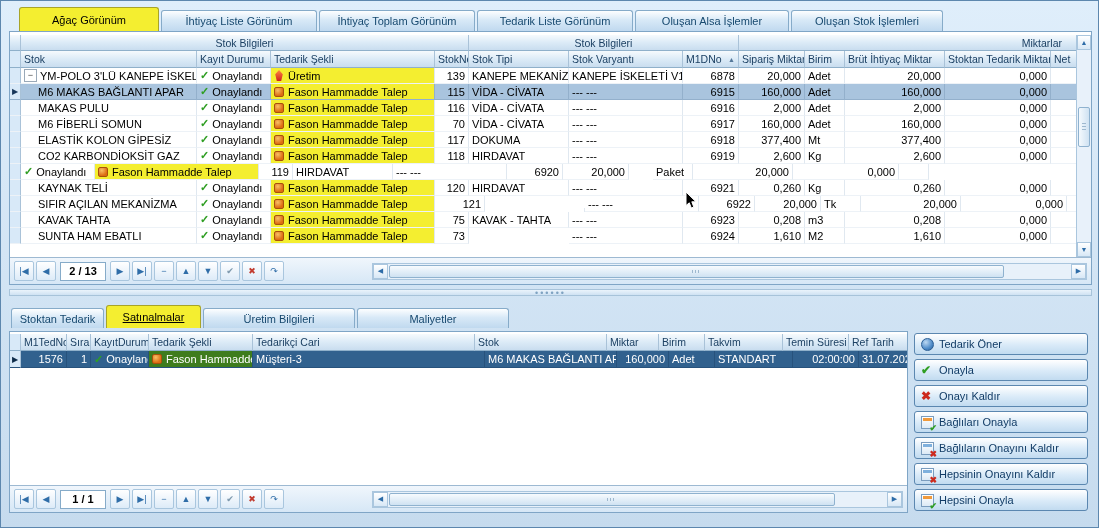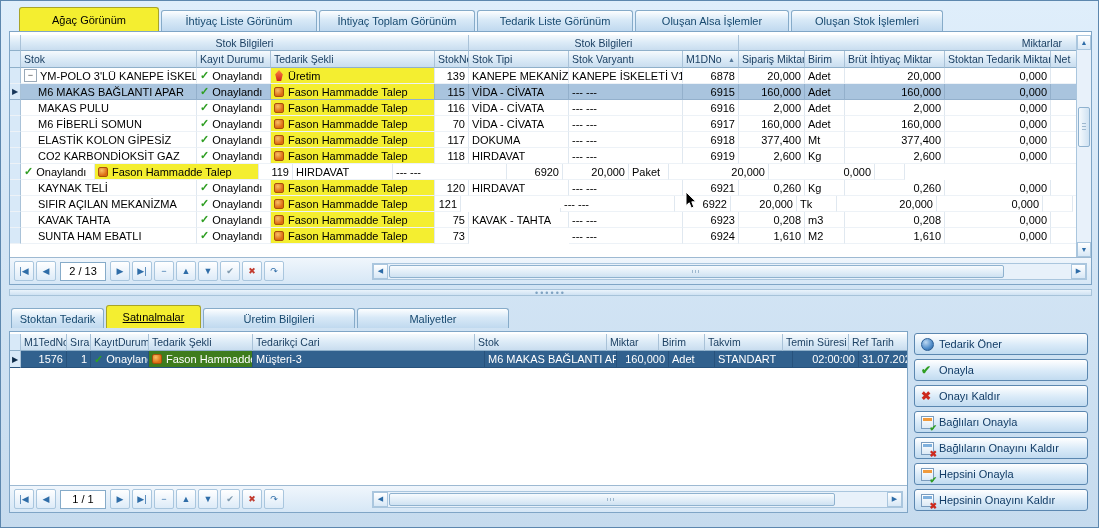--- a/index.html
+++ b/index.html
@@ -83,21 +83,21 @@
   
   .pager{position:absolute;left:0;right:0;bottom:0;height:27px;display:flex;align-items:center;
          gap:2px;padding:0 4px;box-sizing:border-box;
          background:linear-gradient(#f0f6fc,#d6e7f6);border-top:1px solid #9db9d2;}
   .navbtn{width:18px;height:18px;flex:none;display:flex;align-items:center;justify-content:center;
           font-size:9px;color:#2f6da8;background:linear-gradient(#ffffff,#ddebf8);
           border:1px solid #a9c6de;border-radius:2px;cursor:default;}
   .navbtn.red{color:#c23b2e;}
   .navbtn.gray{color:#7d98ad;}
   .recbox{min-width:44px;height:17px;flex:none;background:#fff;border:1px solid #86abc9;
-          display:flex;align-items:center;justify-content:center;margin:0 2px;}
+          display:flex;align-items:center;justify-content:center;margin:0 2px;font-weight:bold;}
   .hscroll{flex:1;height:17px;position:relative;background:#e8f1fa;border:1px solid #aac6de;
            box-sizing:border-box;margin-left:86px;}
   .harrow{position:absolute;top:0;bottom:0;width:15px;display:flex;align-items:center;
           justify-content:center;font-size:7px;color:#2d6ca8;background:linear-gradient(#fff,#d8e8f6);
           border:1px solid #aac6de;box-sizing:border-box;}
   .harrow.left{left:0;} .harrow.right{right:0;}
   .hthumb{position:absolute;top:1px;bottom:1px;left:16px;
           background:linear-gradient(#f7fbfe,#cfe2f2);border:1px solid #8fb2cf;border-radius:2px;}
   .hthumb::after{content:"";position:absolute;left:50%;top:4px;bottom:4px;width:9px;margin-left:-5px;
           background:repeating-linear-gradient(90deg,#9db8cf 0 1px,transparent 1px 3px);}
@@ -348,21 +348,21 @@
           </div>
           <div class="gcell fason" style="width: 164px;">
             <span class="ic-fason"></span>
             <span>Fason Hammadde Talep</span>
           </div>
           <div class="gcell num" style="width: 34px;">119</div>
           <div class="gcell" style="width: 100px;">HIRDAVAT</div>
           <div class="gcell" style="width: 114px;">--- ---</div>
           <div class="gcell num" style="width: 56px;">6920</div>
           <div class="gcell num" style="width: 66px;">20,000</div>
-          <div class="gcell" style="width: 40px;">Paket</div>
+          <div class="gcell" style="width: 40px; margin-left: 24px;">Paket</div>
           <div class="gcell num" style="width: 100px;">20,000</div>
           <div class="gcell num" style="width: 106px;">0,000</div>
           <div class="gcell num" style="width: 30px;"></div>
         </div>
         <div class="grow">
           <div class="gcell ind" style="width: 11px;"></div>
           <div class="gcell" style="width: 176px; padding-left: 17px;">
             <span>KAYNAK TELİ</span>
           </div>
           <div class="gcell" style="width: 74px;">
@@ -389,21 +389,21 @@
             <span>SIFIR AÇILAN MEKANİZMA</span>
           </div>
           <div class="gcell" style="width: 74px;">
             <span class="chk">✓</span>
             <span>Onaylandı</span>
           </div>
           <div class="gcell fason" style="width: 164px;">
             <span class="ic-fason"></span>
             <span>Fason Hammadde Talep</span>
           </div>
-          <div class="gcell num" style="width: 26px;">121</div>
+          <div class="gcell num" style="width: 50px;">121</div>
           <div class="gcell" style="width: 100px; margin-top: 12px;">METAL MALZEME</div>
           <div class="gcell" style="width: 114px;">--- ---</div>
           <div class="gcell num" style="width: 56px;">6922</div>
           <div class="gcell num" style="width: 66px;">20,000</div>
           <div class="gcell" style="width: 40px;">Tk</div>
           <div class="gcell num" style="width: 100px;">20,000</div>
           <div class="gcell num" style="width: 106px;">0,000</div>
           <div class="gcell num" style="width: 30px;"></div>
         </div>
         <div class="grow">
@@ -584,26 +584,26 @@
     </div>
     <div class="btn">
       <span class="bic ic-tbl or add-ok"></span>
       <span>Bağlıları Onayla</span>
     </div>
     <div class="btn">
       <span class="bic ic-tbl bl add-no"></span>
       <span>Bağlıların Onayını Kaldır</span>
     </div>
     <div class="btn">
+      <span class="bic ic-tbl bl add-no"></span>
+      <span>Hepsinin Onayını Kaldır</span>
+    </div>
+    <div class="btn">
       <span class="bic ic-tbl or add-ok"></span>
       <span>Hepsini Onayla</span>
-    </div>
-    <div class="btn">
-      <span class="bic ic-tbl bl add-no"></span>
-      <span>Hepsinin Onayını Kaldır</span>
     </div>
   </div>
 
   <svg class="cursor" width="12" height="18" viewBox="0 0 12 18">
     <path d="M1 1 L1 14.5 L4.3 11.8 L6.3 17 L8.8 16 L6.8 10.8 L11 10.8 Z" fill="#000" stroke="#fff" stroke-width="1"></path>
   </svg>
 
 </div>
 
 </body></html>

